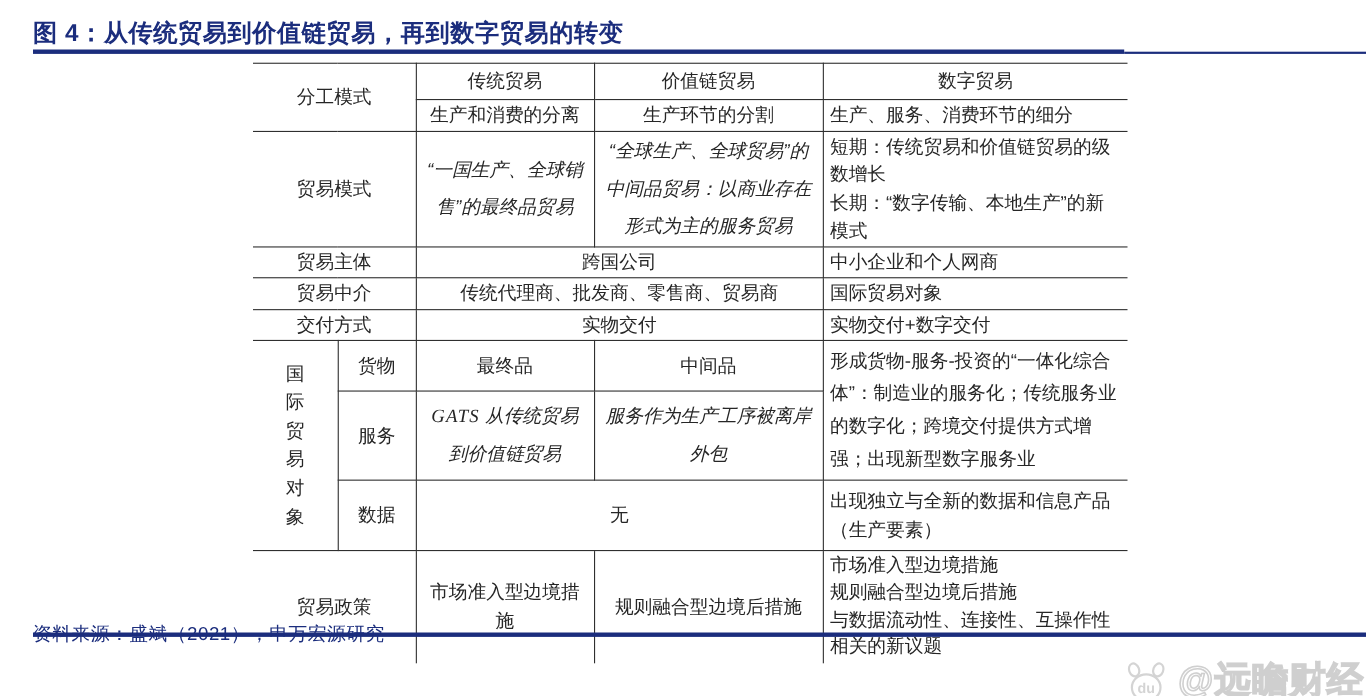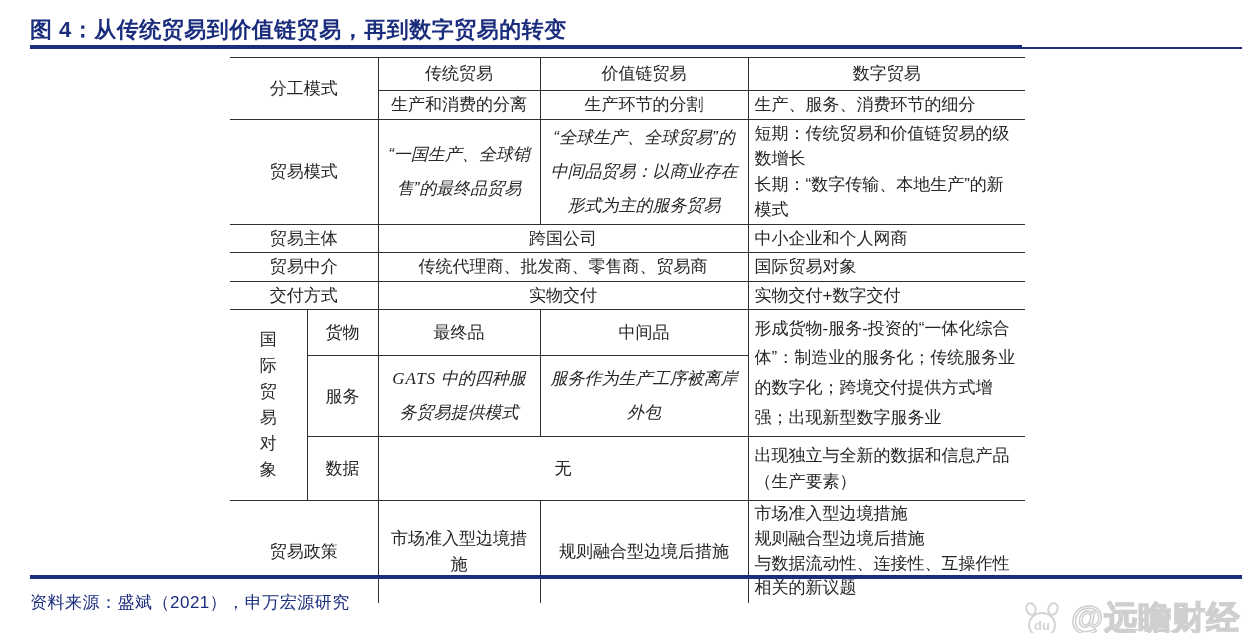--- a/index.html
+++ b/index.html
@@ -37,21 +37,21 @@
   table.cmp .br0{border-right:0;}
   table.cmp .bb0{border-bottom:0;}
   table.cmp .al{text-align:left;}
   table.cmp .lh2{line-height:2.0;font-style:italic;}
   table.cmp .lh18{line-height:1.75;}
   table.cmp .lh14{line-height:1.45;}
   .vlabel{width:18px;margin:16px auto;word-break:break-all;line-height:26px;}
   .serif{font-family:"Liberation Serif",serif;letter-spacing:1px;text-align:right;}
 
   .source-line{
-    position:absolute;left:30px;top:591px;
+    position:absolute;left:30px;top:565px;
     font-size:17px;color:var(--navy);letter-spacing:0.5px;white-space:nowrap;
   }
 
   .watermark{
     position:absolute;left:1022px;top:567px;
     display:flex;align-items:flex-end;gap:9px;margin-top:29px;
   }
   .wm-text{
     font-size:33px;font-weight:bold;letter-spacing:1px;white-space:nowrap;
     color:rgba(255,255,255,0.95);
@@ -117,21 +117,21 @@
           <div class="vlabel">国际贸易对象</div>
         </td>
         <td>货物</td>
         <td>最终品</td>
         <td>中间品</td>
         <td rowspan="2" class="br0 al lh18">形成货物-服务-投资的“一体化综合体”：制造业的服务化；传统服务业的数字化；跨境交付提供方式增强；出现新型数字服务业</td>
       </tr>
       <tr style="height:77px">
         <td>服务</td>
         <td class="lh2">
-          <span class="serif">GATS</span><span> 中的四种服务贸易提供模式</span>
+          <span class="serif">GATS</span><span> 从传统贸易到价值链贸易</span>
         </td>
         <td class="lh2">服务作为生产工序被离岸外包</td>
       </tr>
       <tr style="height:61px">
         <td>数据</td>
         <td colspan="2">无</td>
         <td class="br0 al">出现独立与全新的数据和信息产品（生产要素）</td>
       </tr>
       <tr style="height:102px">
         <td colspan="2" class="bl0 bb0">贸易政策</td>

